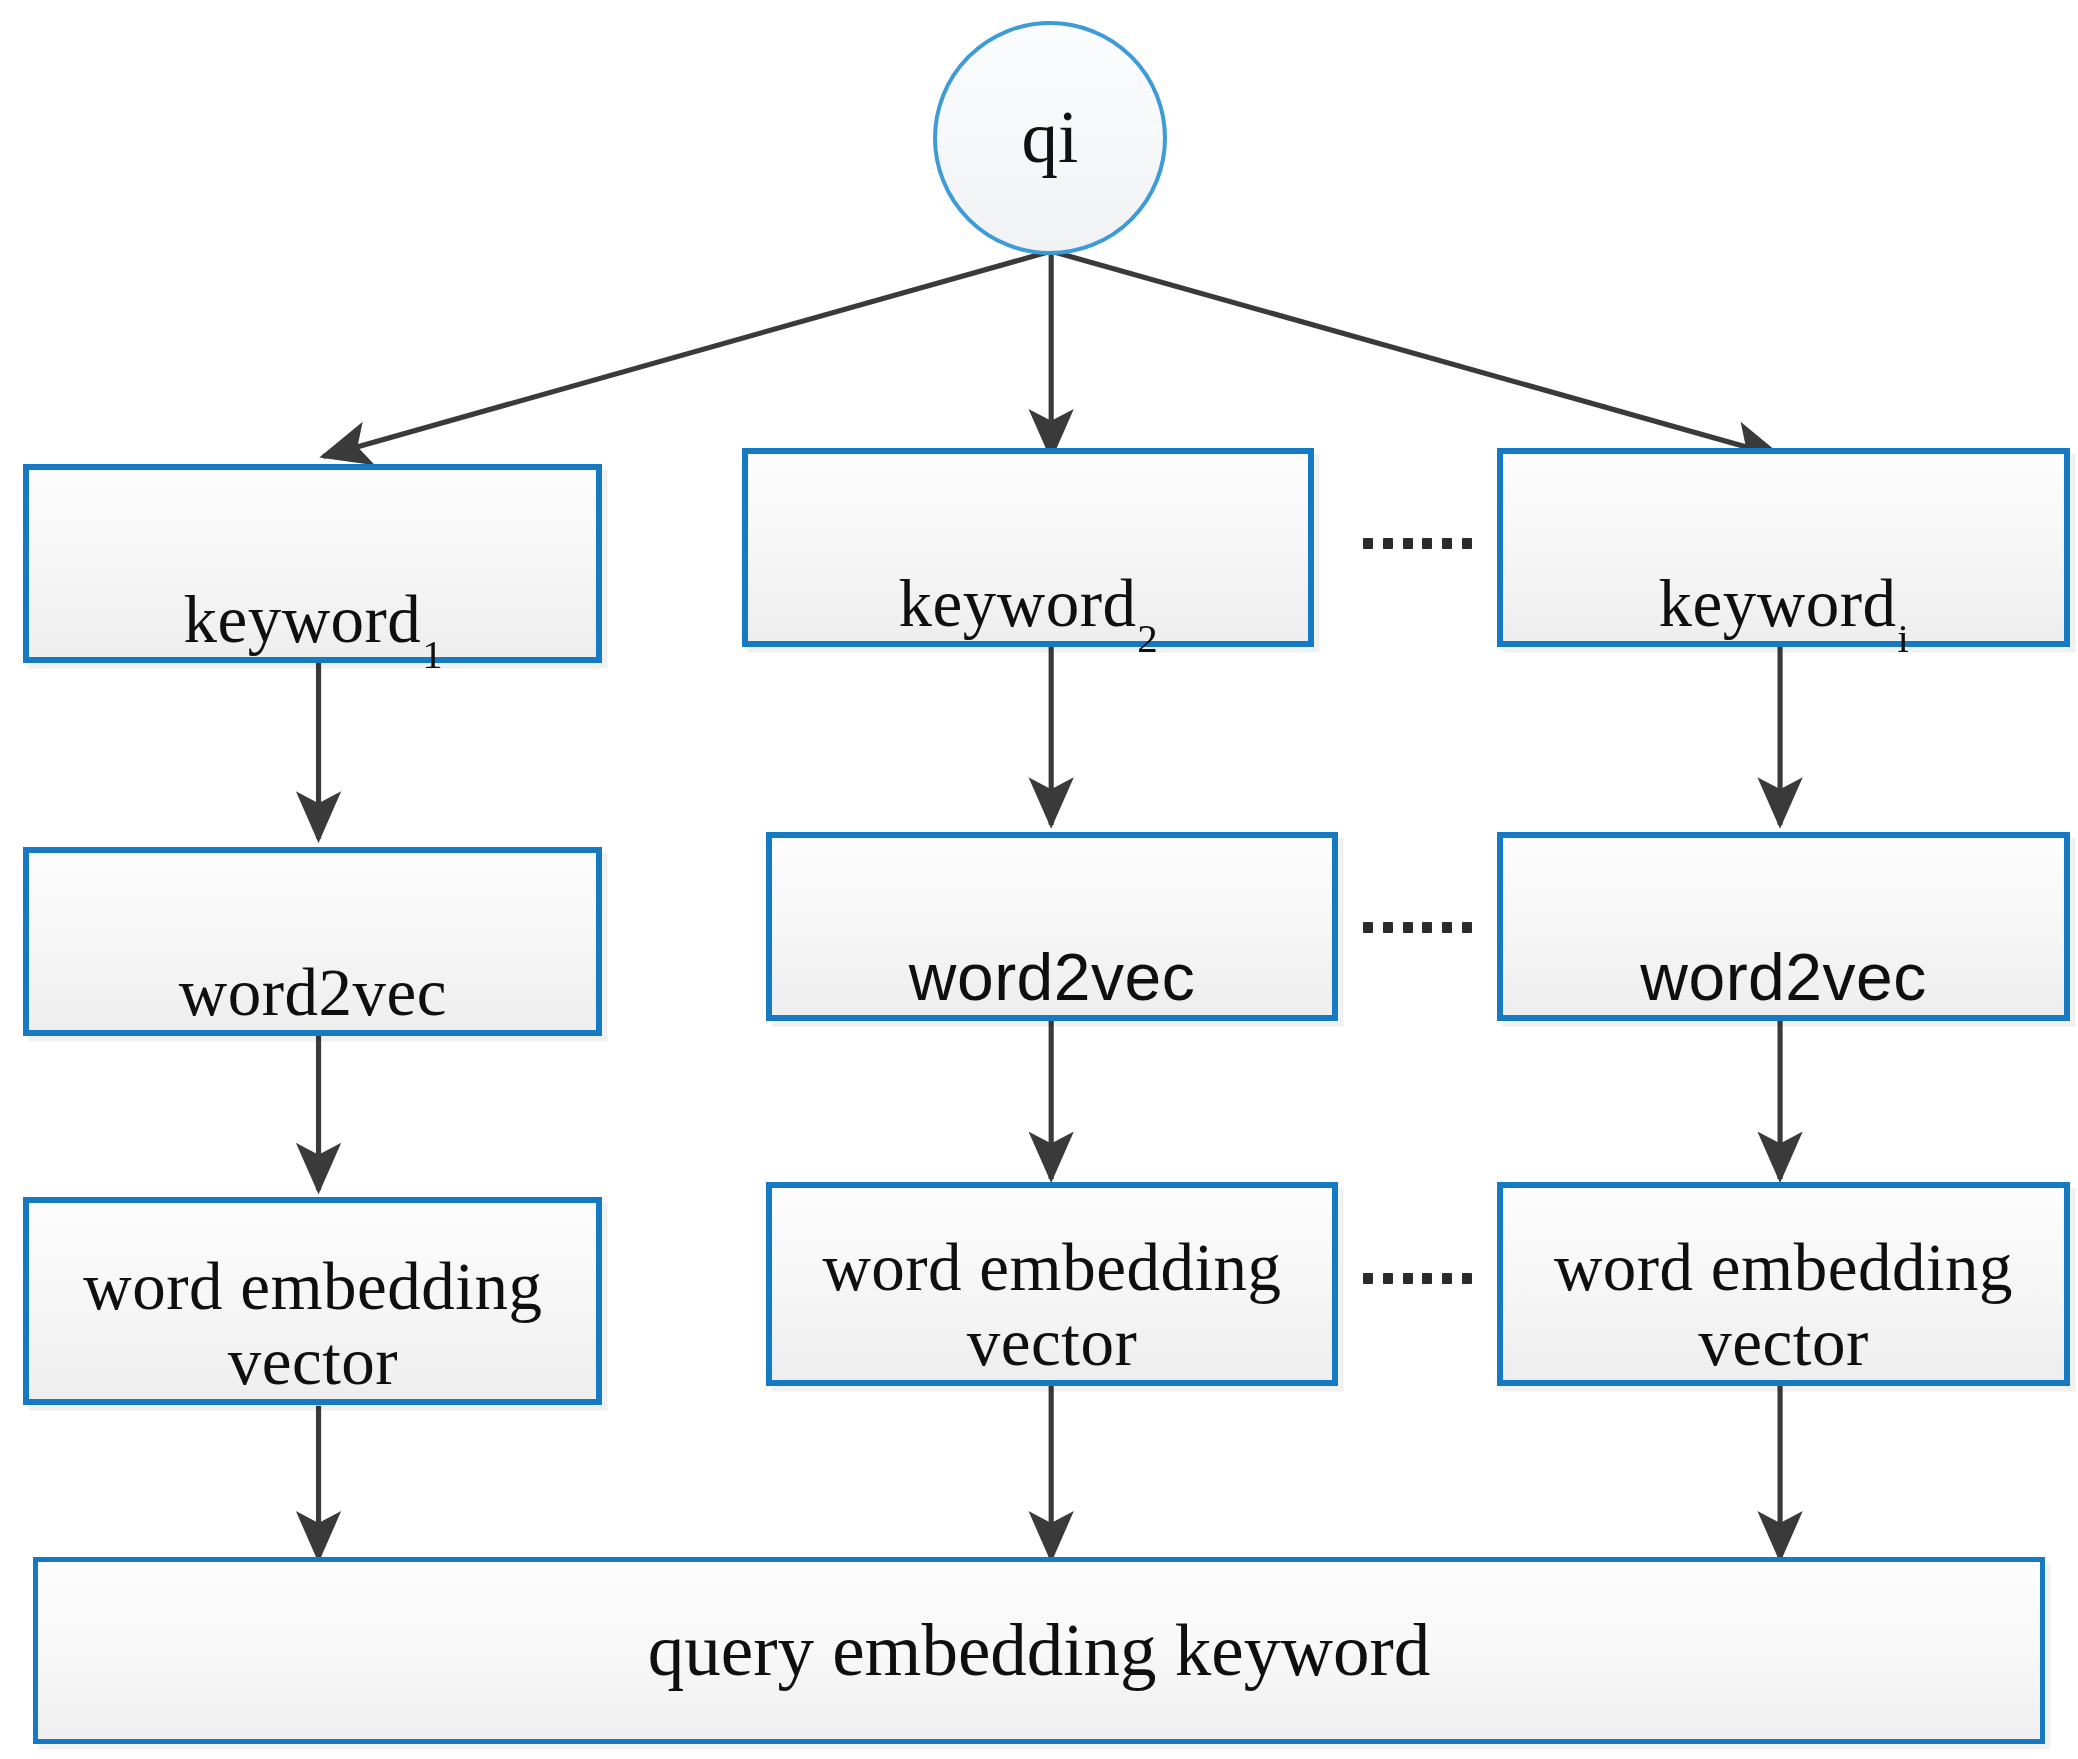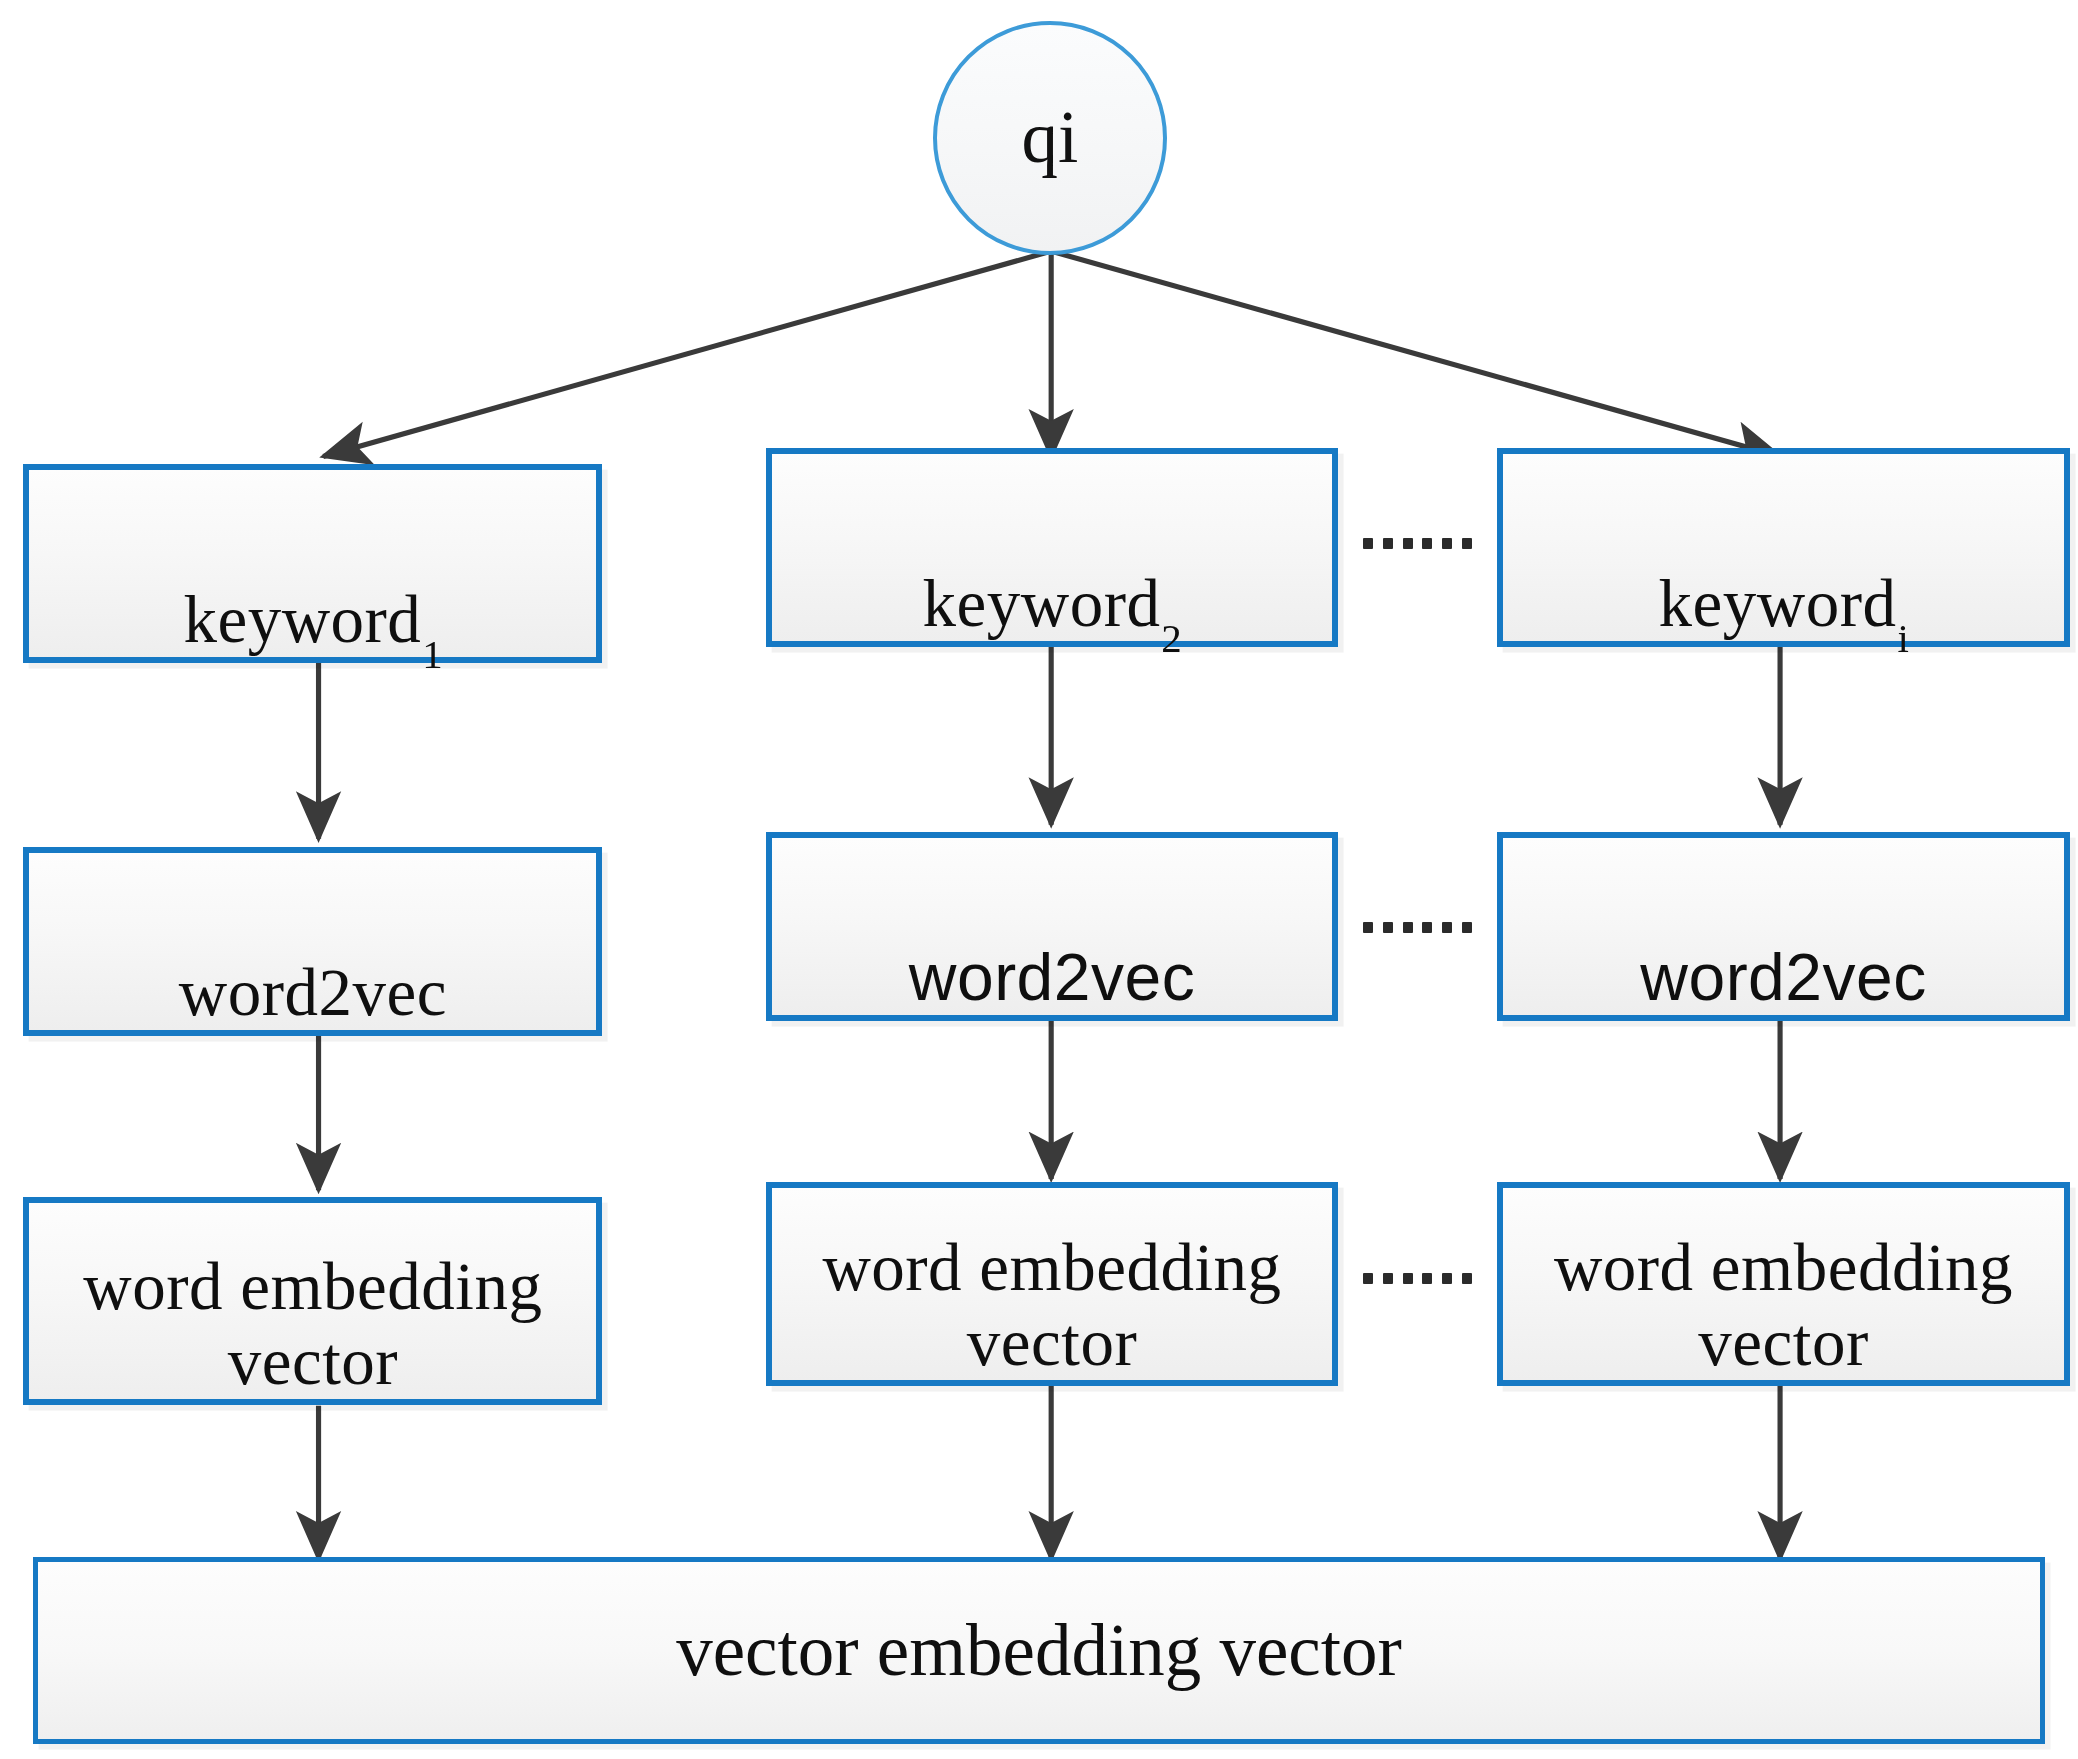--- a/index.html
+++ b/index.html
@@ -132,21 +132,21 @@
   <div class="circle-node" style="left:933px; top:20.6px; width:234px; height:234px;">
     <span class="circle-label">qi</span>
   </div>
 
   <div class="node-box" style="left:23.4px; top:464px; width:579px; height:199px;">
     <span class="node-label">
       <span>keyword</span><span class="sub">1</span>
     </span>
   </div>
 
-  <div class="node-box" style="left:766px; top:448px; width:572px; height:199px;">
+  <div class="node-box" style="left:742px; top:448px; width:572px; height:199px;">
     <span class="node-label">
       <span>keyword</span><span class="sub">2</span>
     </span>
   </div>
 
   <div class="node-box" style="left:1497px; top:448px; width:573px; height:199px;">
     <span class="node-label">
       <span>keyword</span><span class="sub">i</span>
     </span>
   </div>
@@ -199,17 +199,17 @@
   <div class="ellipsis" style="left:1347px; top:1260px; width:141px; height:37px;">
     <span class="dot"></span>
     <span class="dot"></span>
     <span class="dot"></span>
     <span class="dot"></span>
     <span class="dot"></span>
     <span class="dot"></span>
   </div>
 
   <div class="bottom-bar" style="left:33px; top:1557px; width:2012px; height:187px;">
-    <span class="bottom-label">vector embedding vector</span>
+    <span class="bottom-label">query embedding keyword</span>
   </div>
 
 </div>
 
 
 </body></html>

